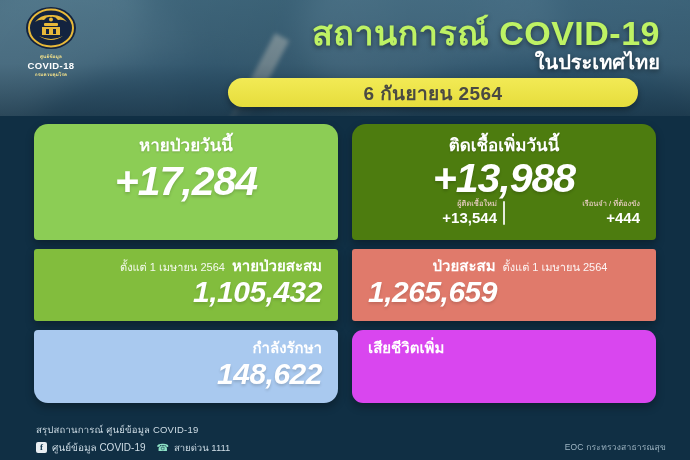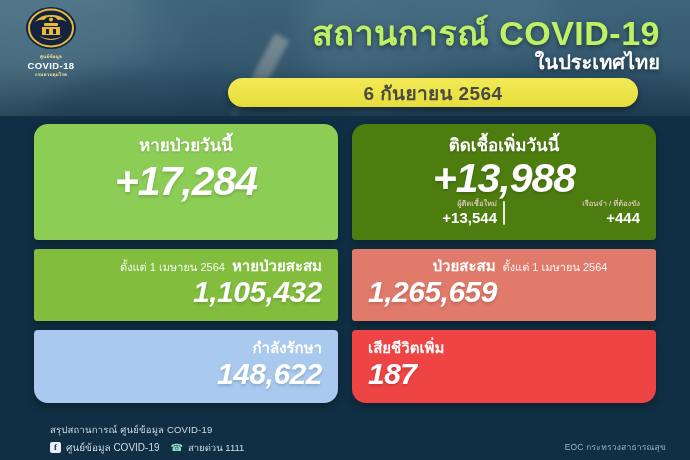--- a/index.html
+++ b/index.html
@@ -177,38 +177,38 @@
     font-size:30px; font-weight:bold; font-style:italic; color:#ffffff;
     line-height:34px; letter-spacing:-.5px;
     text-shadow:0 2px 3px rgba(0,0,0,.14);
   }
   .cum.green  .cum-value { text-align:right; }
   .cum.salmon .cum-value { text-align:left; }
 
   
   .bot { height:73px; padding:9px 16px 6px 16px; }
   .bot.blue { background:#a9c9ef; }
-  .bot.gray { background:#ef4444; }
+  .bot.gray { background:#d946ef;border-radius:11px; }
   .bot-label { font-size:15px; font-weight:bold; color:#ffffff; line-height:18px; }
   .bot-value {
     font-size:30px; font-weight:bold; font-style:italic; color:#ffffff;
     line-height:34px; letter-spacing:-.5px;
     text-shadow:0 2px 3px rgba(0,0,0,.16);
   }
   .bot.blue .bot-label, .bot.blue .bot-value { text-align:right; }
   .bot.gray .bot-label, .bot.gray .bot-value { text-align:left; }
 
   
   #footer {
     position:absolute; left:0; bottom:0;
     width:690px; height:44px;
     padding:6px 24px 0 36px;
     display:flex; justify-content:space-between; align-items:flex-start;
   }
-  #footer-left { display:flex; flex-direction:column; gap:3px;margin-left:14px; }
+  #footer-left { display:flex; flex-direction:column; gap:3px; }
   .foot-line1 { font-size:9.5px; color:#cfdde6; letter-spacing:.2px; }
   .foot-line2 { display:flex; align-items:center; gap:5px; }
   .fb-icon {
     width:11px; height:11px; border-radius:2px;
     background:#e9eef2; color:#153a52;
     font-size:9px; font-weight:bold; line-height:11px; text-align:center;
     font-family:"Liberation Serif", serif;
   }
   .foot-fb-text { font-size:10px; color:#cfdde6; }
   .phone-icon { font-size:10px; color:#8fe3c8; margin-left:6px; }
@@ -311,21 +311,20 @@
       <div class="card card-mid cum salmon">
         <div class="cum-head left">
           <span class="cum-label">ป่วยสะสม</span>
           <span class="cum-since">ตั้งแต่ 1 เมษายน 2564</span>
         </div>
         <div class="cum-value">1,265,659</div>
       </div>
 
       <div class="card card-bot bot gray">
         <div class="bot-label">เสียชีวิตเพิ่ม</div>
-        <div class="bot-value">187</div>
       </div>
 
     </div>
   </div>
 
   <div id="footer">
     <div id="footer-left">
       <div class="foot-line1">สรุปสถานการณ์ ศูนย์ข้อมูล COVID-19</div>
       <div class="foot-line2">
         <span class="fb-icon">f</span>

